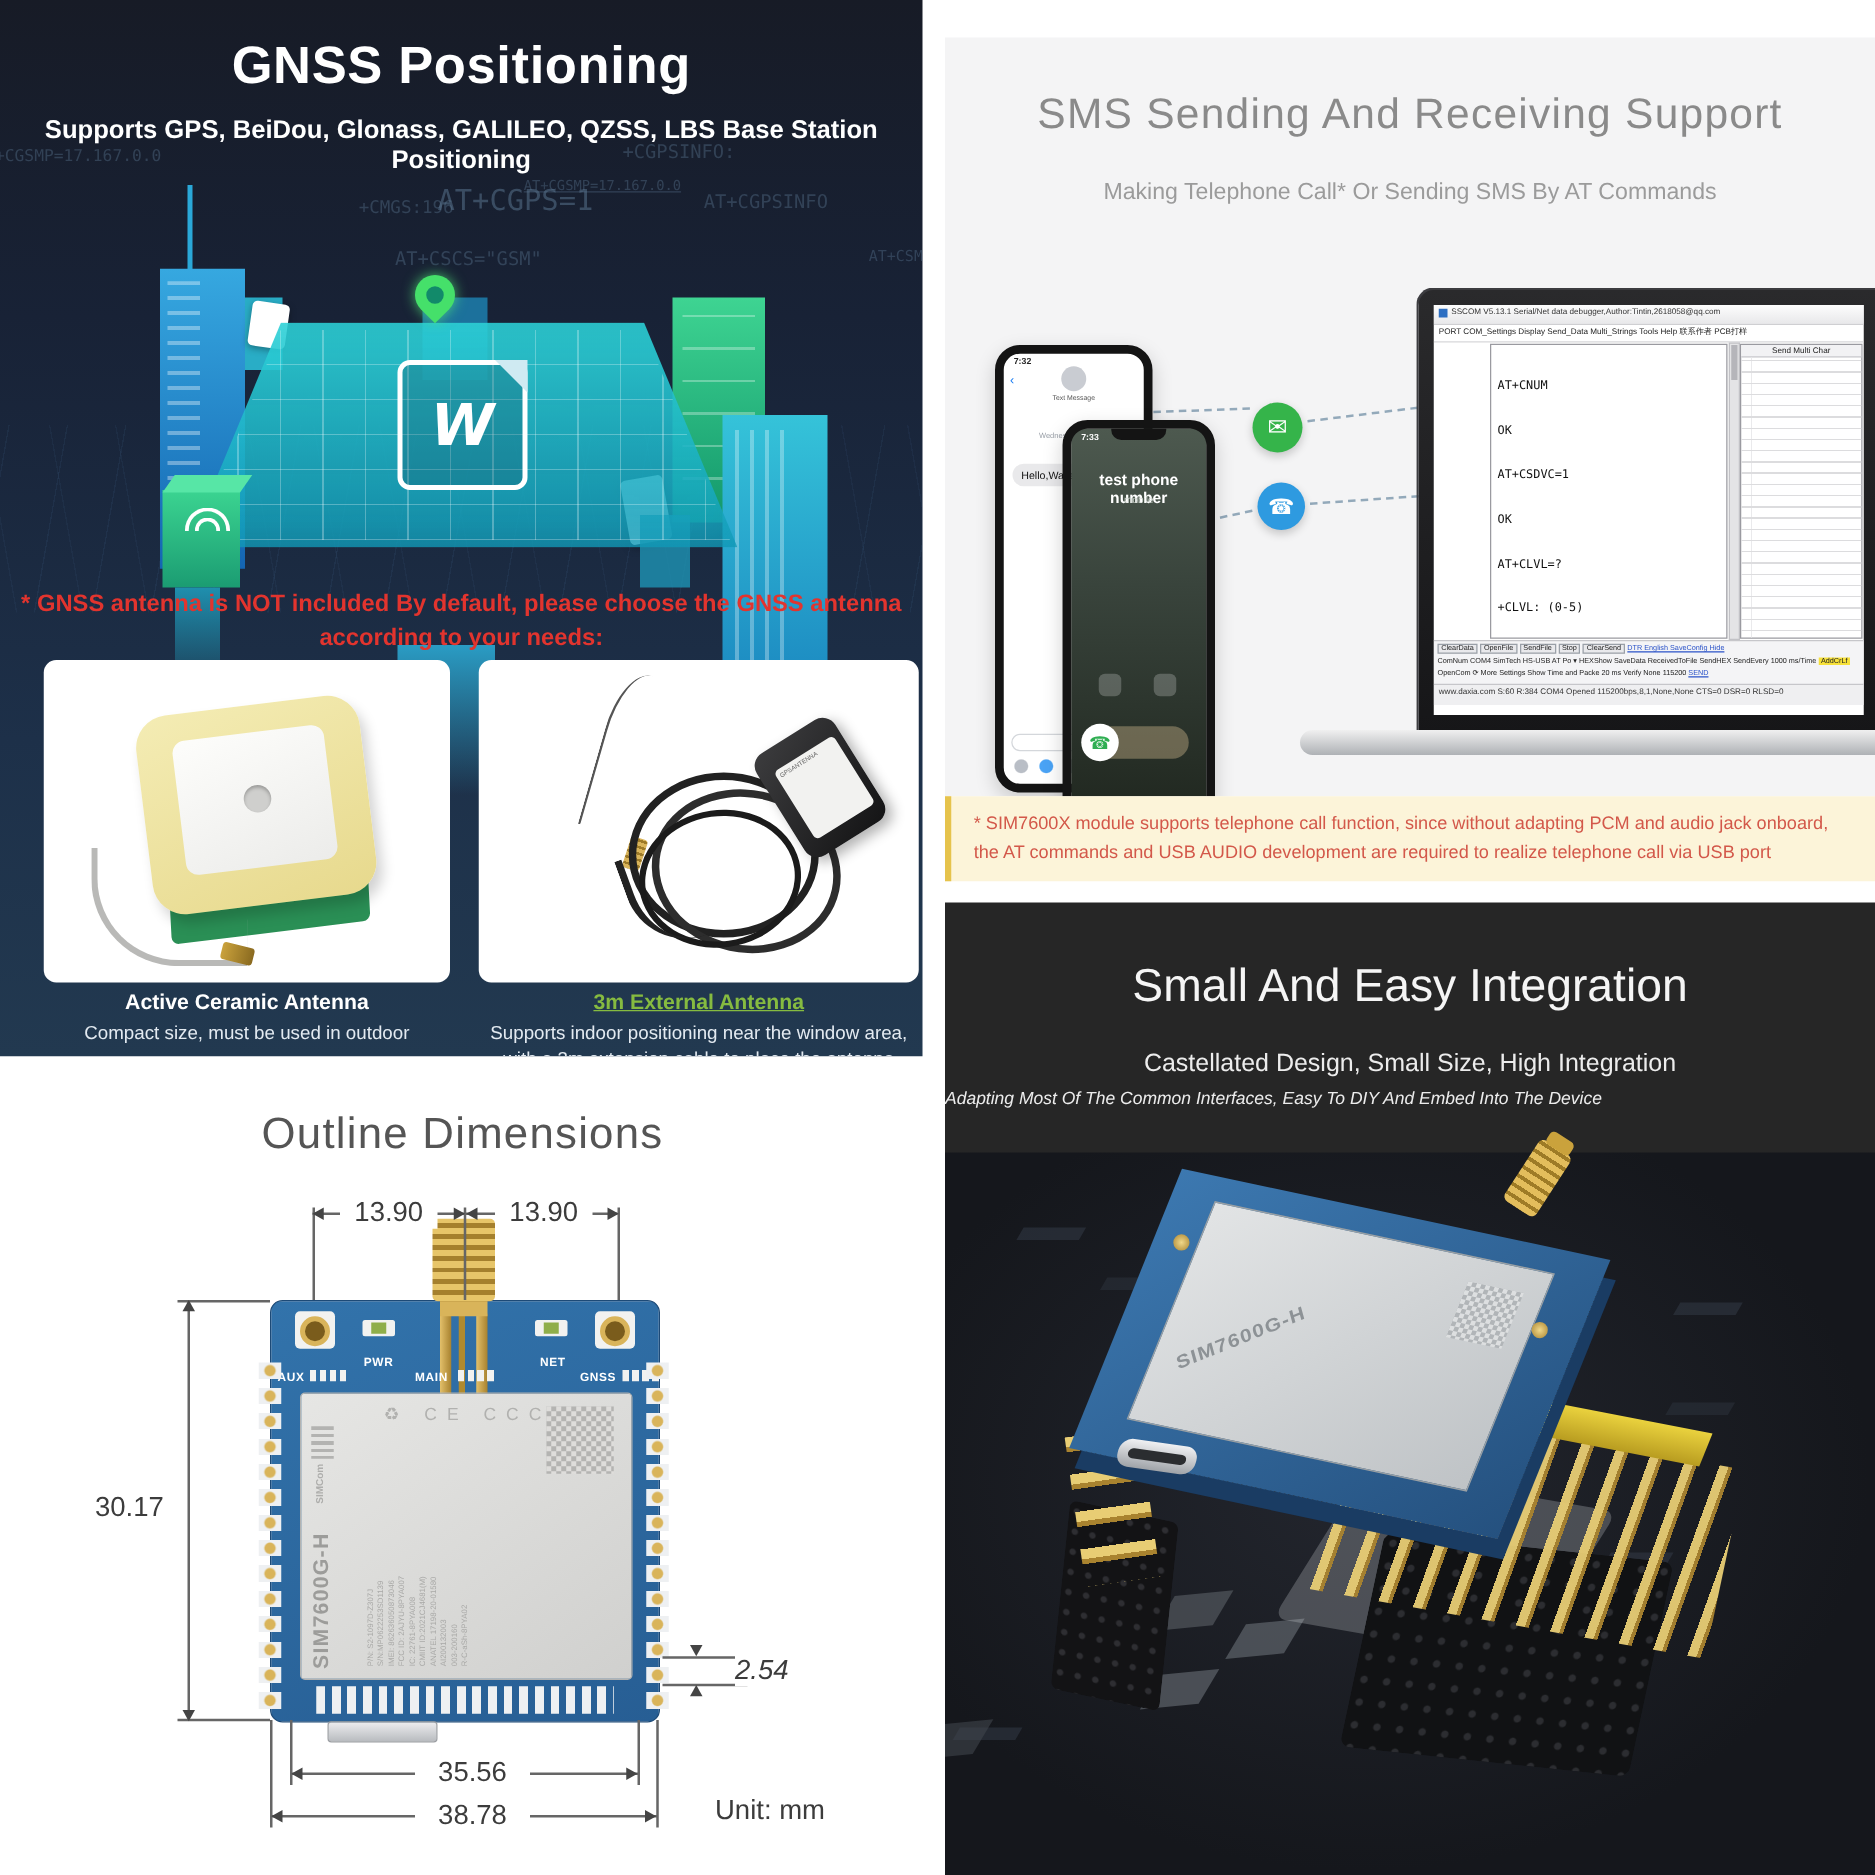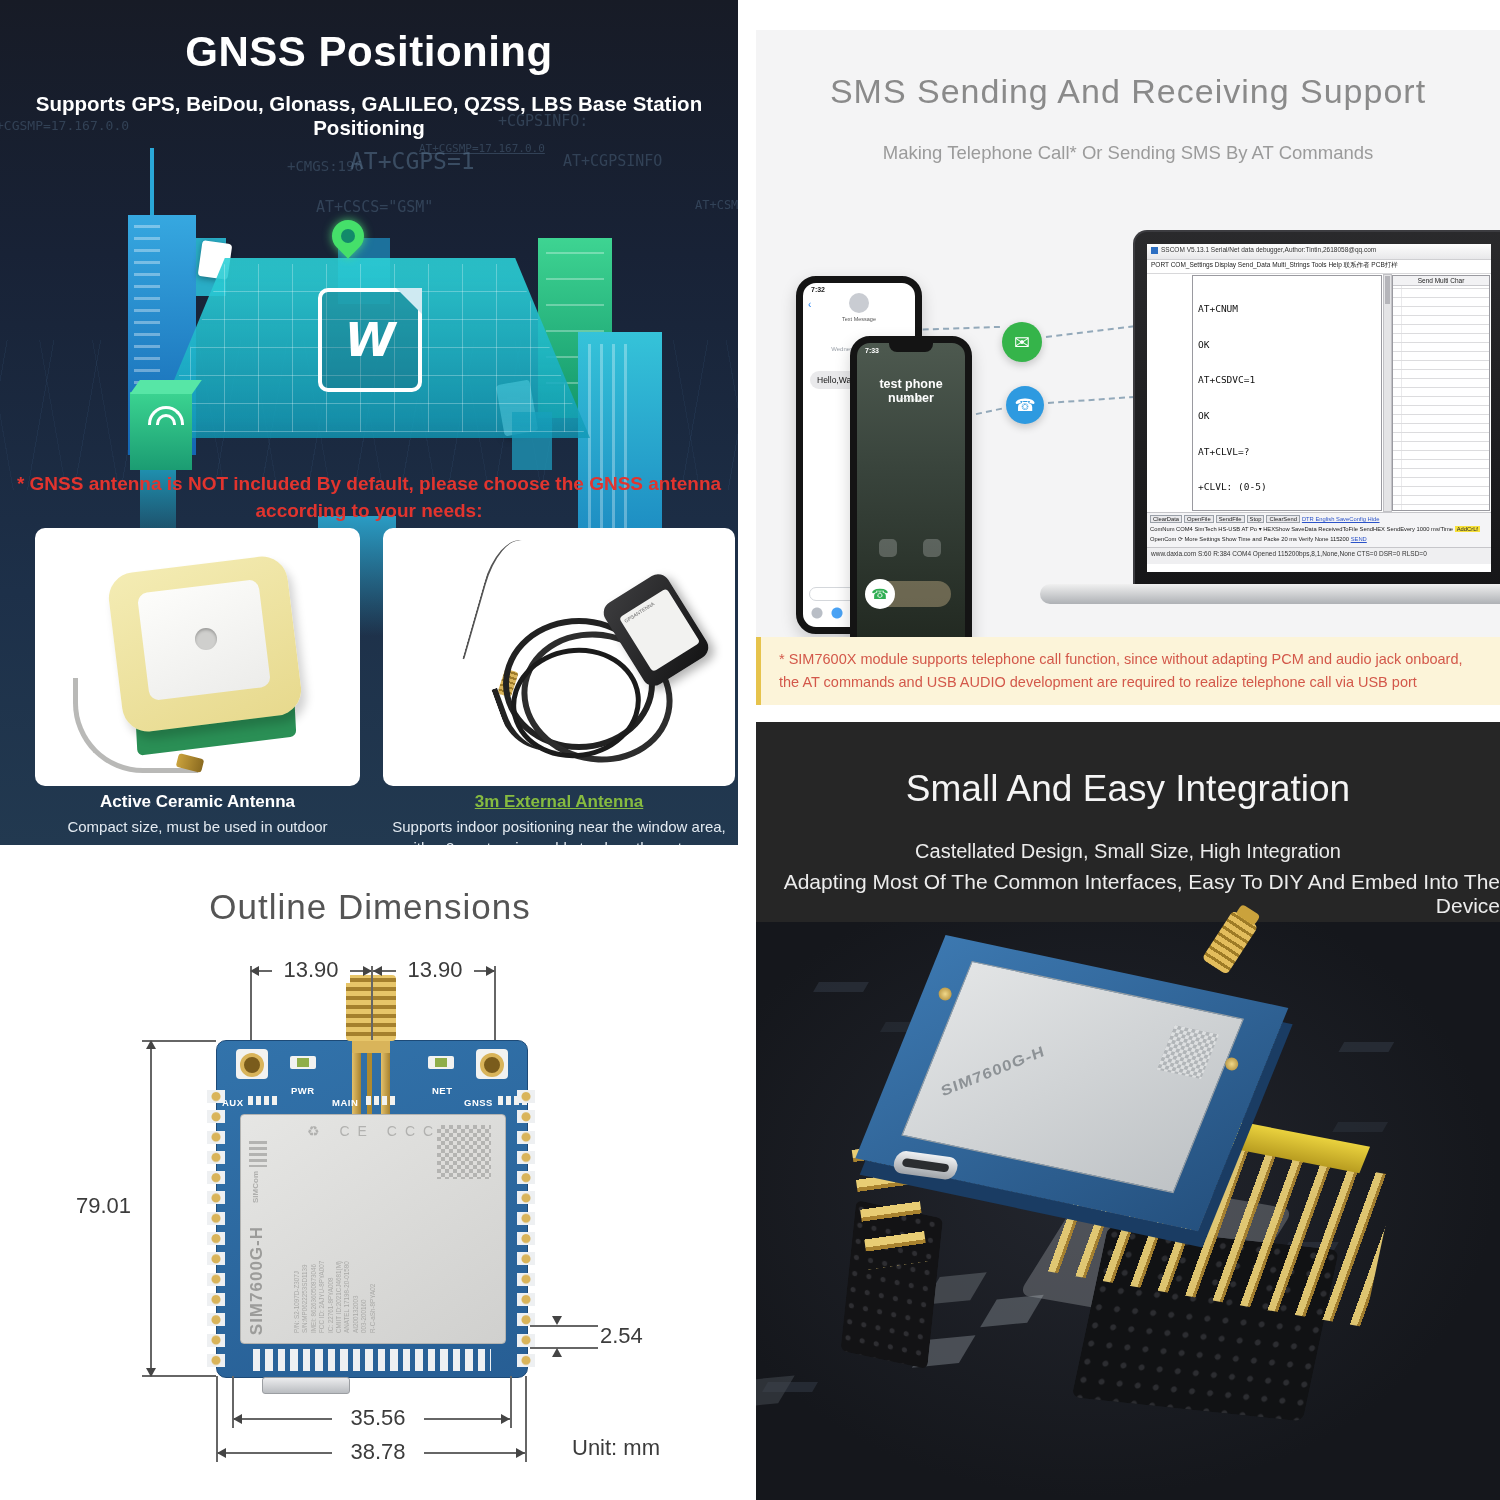--- a/index.html
+++ b/index.html
@@ -169,21 +169,21 @@
   .ss-status{height:12px;border-top:1px solid #c6c6ca;font-size:6.5px;color:#333;padding:2px 4px;white-space:nowrap;background:#efeff1;}
 
   
   .note{left:756px;top:637px;width:744px;height:68px;background:#fcf4d9;border-left:5px solid #e6c34c;box-sizing:border-box;}
   .note-text{position:absolute;left:18px;top:11px;width:706px;color:#d3584a;font-size:14.5px;line-height:23px;}
 
   
   .q4{left:756px;top:722px;width:744px;height:778px;background:#262626;overflow:hidden;}
   .q4-title{left:0;top:46px;width:100%;text-align:center;color:#f5f5f5;font-size:37px;font-weight:500;}
   .q4-sub1{left:0;top:118px;width:100%;text-align:center;color:#ececec;font-size:20px;}
-  .q4-sub2{left:0;top:148px;width:100%;text-align:right;color:#ececec;font-size:21px;}
+  .q4-sub2{left:0;top:148px;width:100%;text-align:left;color:#ececec;font-size:14px;font-style:italic;}
   .scene{left:0;top:200px;width:744px;height:578px;background:radial-gradient(ellipse at 45% 45%,#23262e 0%,#15171c 70%);}
   .pads1{left:60px;top:60px;width:50px;height:10px;background:#333a46;opacity:.55;transform:skewX(-30deg);
      box-shadow:90px 40px #2c323c,30px 330px #2c323c,180px 400px #333a46,-20px 180px #2a2f3a,560px 60px #333a46,600px 140px #2c323c,620px 260px #333a46,540px 360px #2c323c;}
   .pads2{left:120px;top:330px;width:44px;height:28px;background:#6a7077;opacity:.6;transform:skewX(-35deg) rotate(-6deg);
      box-shadow:70px 30px #5c6167,140px 60px #6a7077,26px 66px #5c6167,96px 96px #6a7077,-60px 120px #40454c;}
   .sdcard{left:300px;top:270px;width:200px;height:120px;background:#d9dbde;opacity:.25;border-radius:10px;transform:skew(-32deg,10deg);}
   .mod{left:70px;top:20px;width:560px;height:520px;transform:rotate(-2deg);}
   .sockL{left:20px;top:260px;width:86px;height:150px;background:#131315;border-radius:6px;transform:skew(-8deg,14deg);
      background-image:radial-gradient(circle at 6px 8px,#2e2e32 2px,transparent 3px);background-size:14px 16px;}
   .sockR{left:260px;top:300px;width:230px;height:170px;background:#111214;border-radius:8px;transform:skew(-14deg,8deg);
@@ -498,27 +498,27 @@
     <div class="arr l" style="left:373px;top:91px;"></div>
     <div class="arr r" style="left:486px;top:91px;"></div>
     <div class="dimnum" style="left:272px;top:82px;width:66px;">13.90</div>
     <div class="dimnum" style="left:396px;top:82px;width:66px;">13.90</div>
 
     <div class="dline" style="left:142px;top:165px;width:74px;height:1.5px;"></div>
     <div class="dline" style="left:142px;top:500px;width:74px;height:1.5px;"></div>
     <div class="dline" style="left:150px;top:165px;width:1.5px;height:336px;"></div>
     <div class="arr u" style="left:146px;top:165px;"></div>
     <div class="arr d" style="left:146px;top:493px;"></div>
-    <div class="dimnum" style="left:70px;top:318px;">79.01</div>
+    <div class="dimnum" style="left:70px;top:318px;">30.17</div>
 
     <div class="dline" style="left:530px;top:450px;width:68px;height:1.5px;"></div>
     <div class="dline" style="left:530px;top:472px;width:68px;height:1.5px;"></div>
     <div class="arr d" style="left:552px;top:441px;"></div>
     <div class="arr u" style="left:552px;top:473px;"></div>
-    <div class="dimnum" style="left:600px;top:448px;padding:0;">2.54</div>
+    <div class="dimnum" style="left:588px;top:448px;padding:0;font-style:italic;">2.54</div>
 
     <div class="dline" style="left:232px;top:501px;width:1.5px;height:52px;"></div>
     <div class="dline" style="left:510px;top:501px;width:1.5px;height:52px;"></div>
     <div class="dline" style="left:216px;top:501px;width:1.5px;height:86px;"></div>
     <div class="dline" style="left:525px;top:501px;width:1.5px;height:86px;"></div>
     <div class="dline" style="left:232px;top:543px;width:279px;height:1.5px;"></div>
     <div class="arr l" style="left:233px;top:539px;"></div>
     <div class="arr r" style="left:501px;top:539px;"></div>
     <div class="dimnum" style="left:332px;top:530px;width:80px;">35.56</div>
     <div class="dline" style="left:216px;top:577px;width:310px;height:1.5px;"></div>

